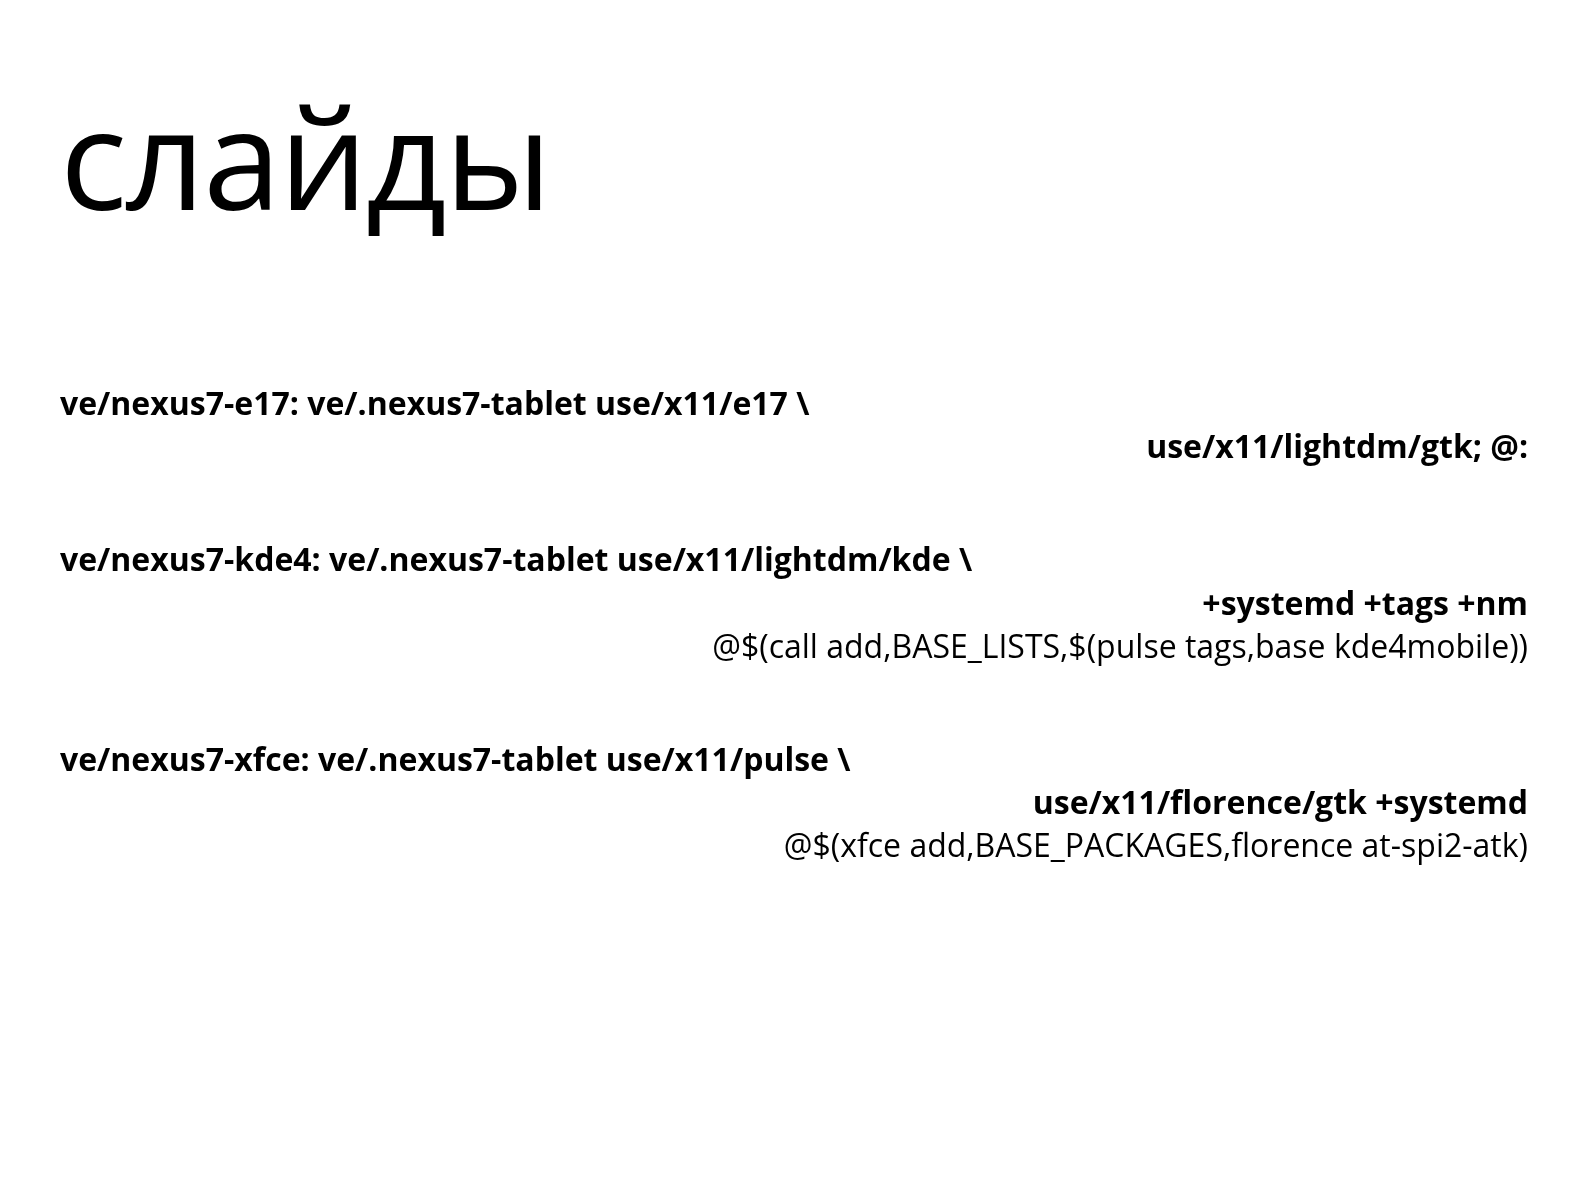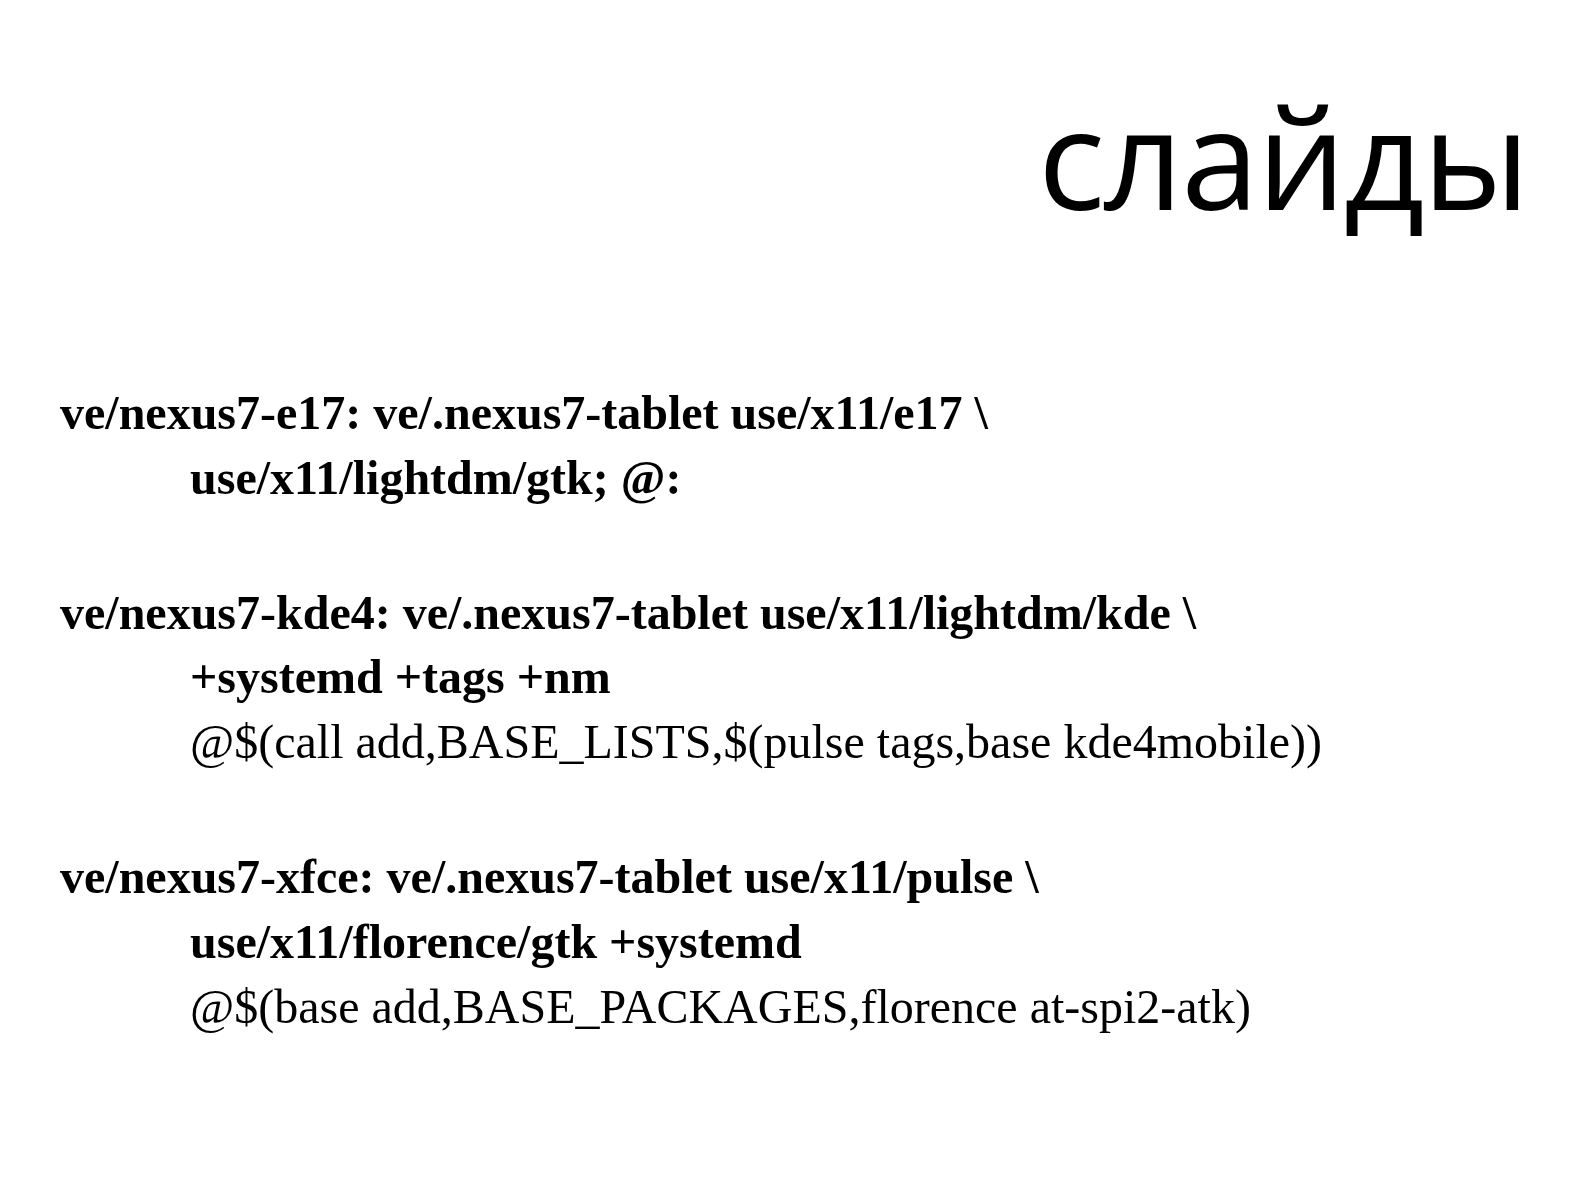--- a/index.html
+++ b/index.html
@@ -10,38 +10,38 @@
     body {
       width: 1588px;
       height: 1190px;
       background: #ffffff;
       font-family: "Open Sans", "PT Sans", "Segoe UI", Arial, sans-serif;
       color: #000000;
       padding: 40px 60px;
       overflow: hidden;
     }
     .title {
-      text-align: right;
+      text-align: left;
       font-size: 140px;
       font-weight: 400;
       margin-top: 20px;
       margin-bottom: 130px;
       letter-spacing: -2px;
     }
     .block {
       margin-bottom: 70px;
-      font-size: 48px;
+      font-size: 32px;
       line-height: 1.35;
-      font-family: Liberation Serif, serif;
     }
     .bold {
       font-weight: 700;
     }
     .indent {
       padding-left: 130px;
+      text-align: right;
     }
     .normal {
       font-weight: 400;
     }
   </style>
 </head>
 <body>
 
 <div class="title">слайды</div>
 
@@ -52,14 +52,14 @@
 
 <div class="block">
   <div class="bold">ve/nexus7-kde4: ve/.nexus7-tablet use/x11/lightdm/kde \</div>
   <div class="bold indent">+systemd +tags +nm</div>
   <div class="normal indent">@$(call add,BASE_LISTS,$(pulse tags,base kde4mobile))</div>
 </div>
 
 <div class="block">
   <div class="bold">ve/nexus7-xfce: ve/.nexus7-tablet use/x11/pulse \</div>
   <div class="bold indent">use/x11/florence/gtk +systemd</div>
-  <div class="normal indent">@$(base add,BASE_PACKAGES,florence at-spi2-atk)</div>
+  <div class="normal indent">@$(xfce add,BASE_PACKAGES,florence at-spi2-atk)</div>
 </div>
 
 </body></html>

